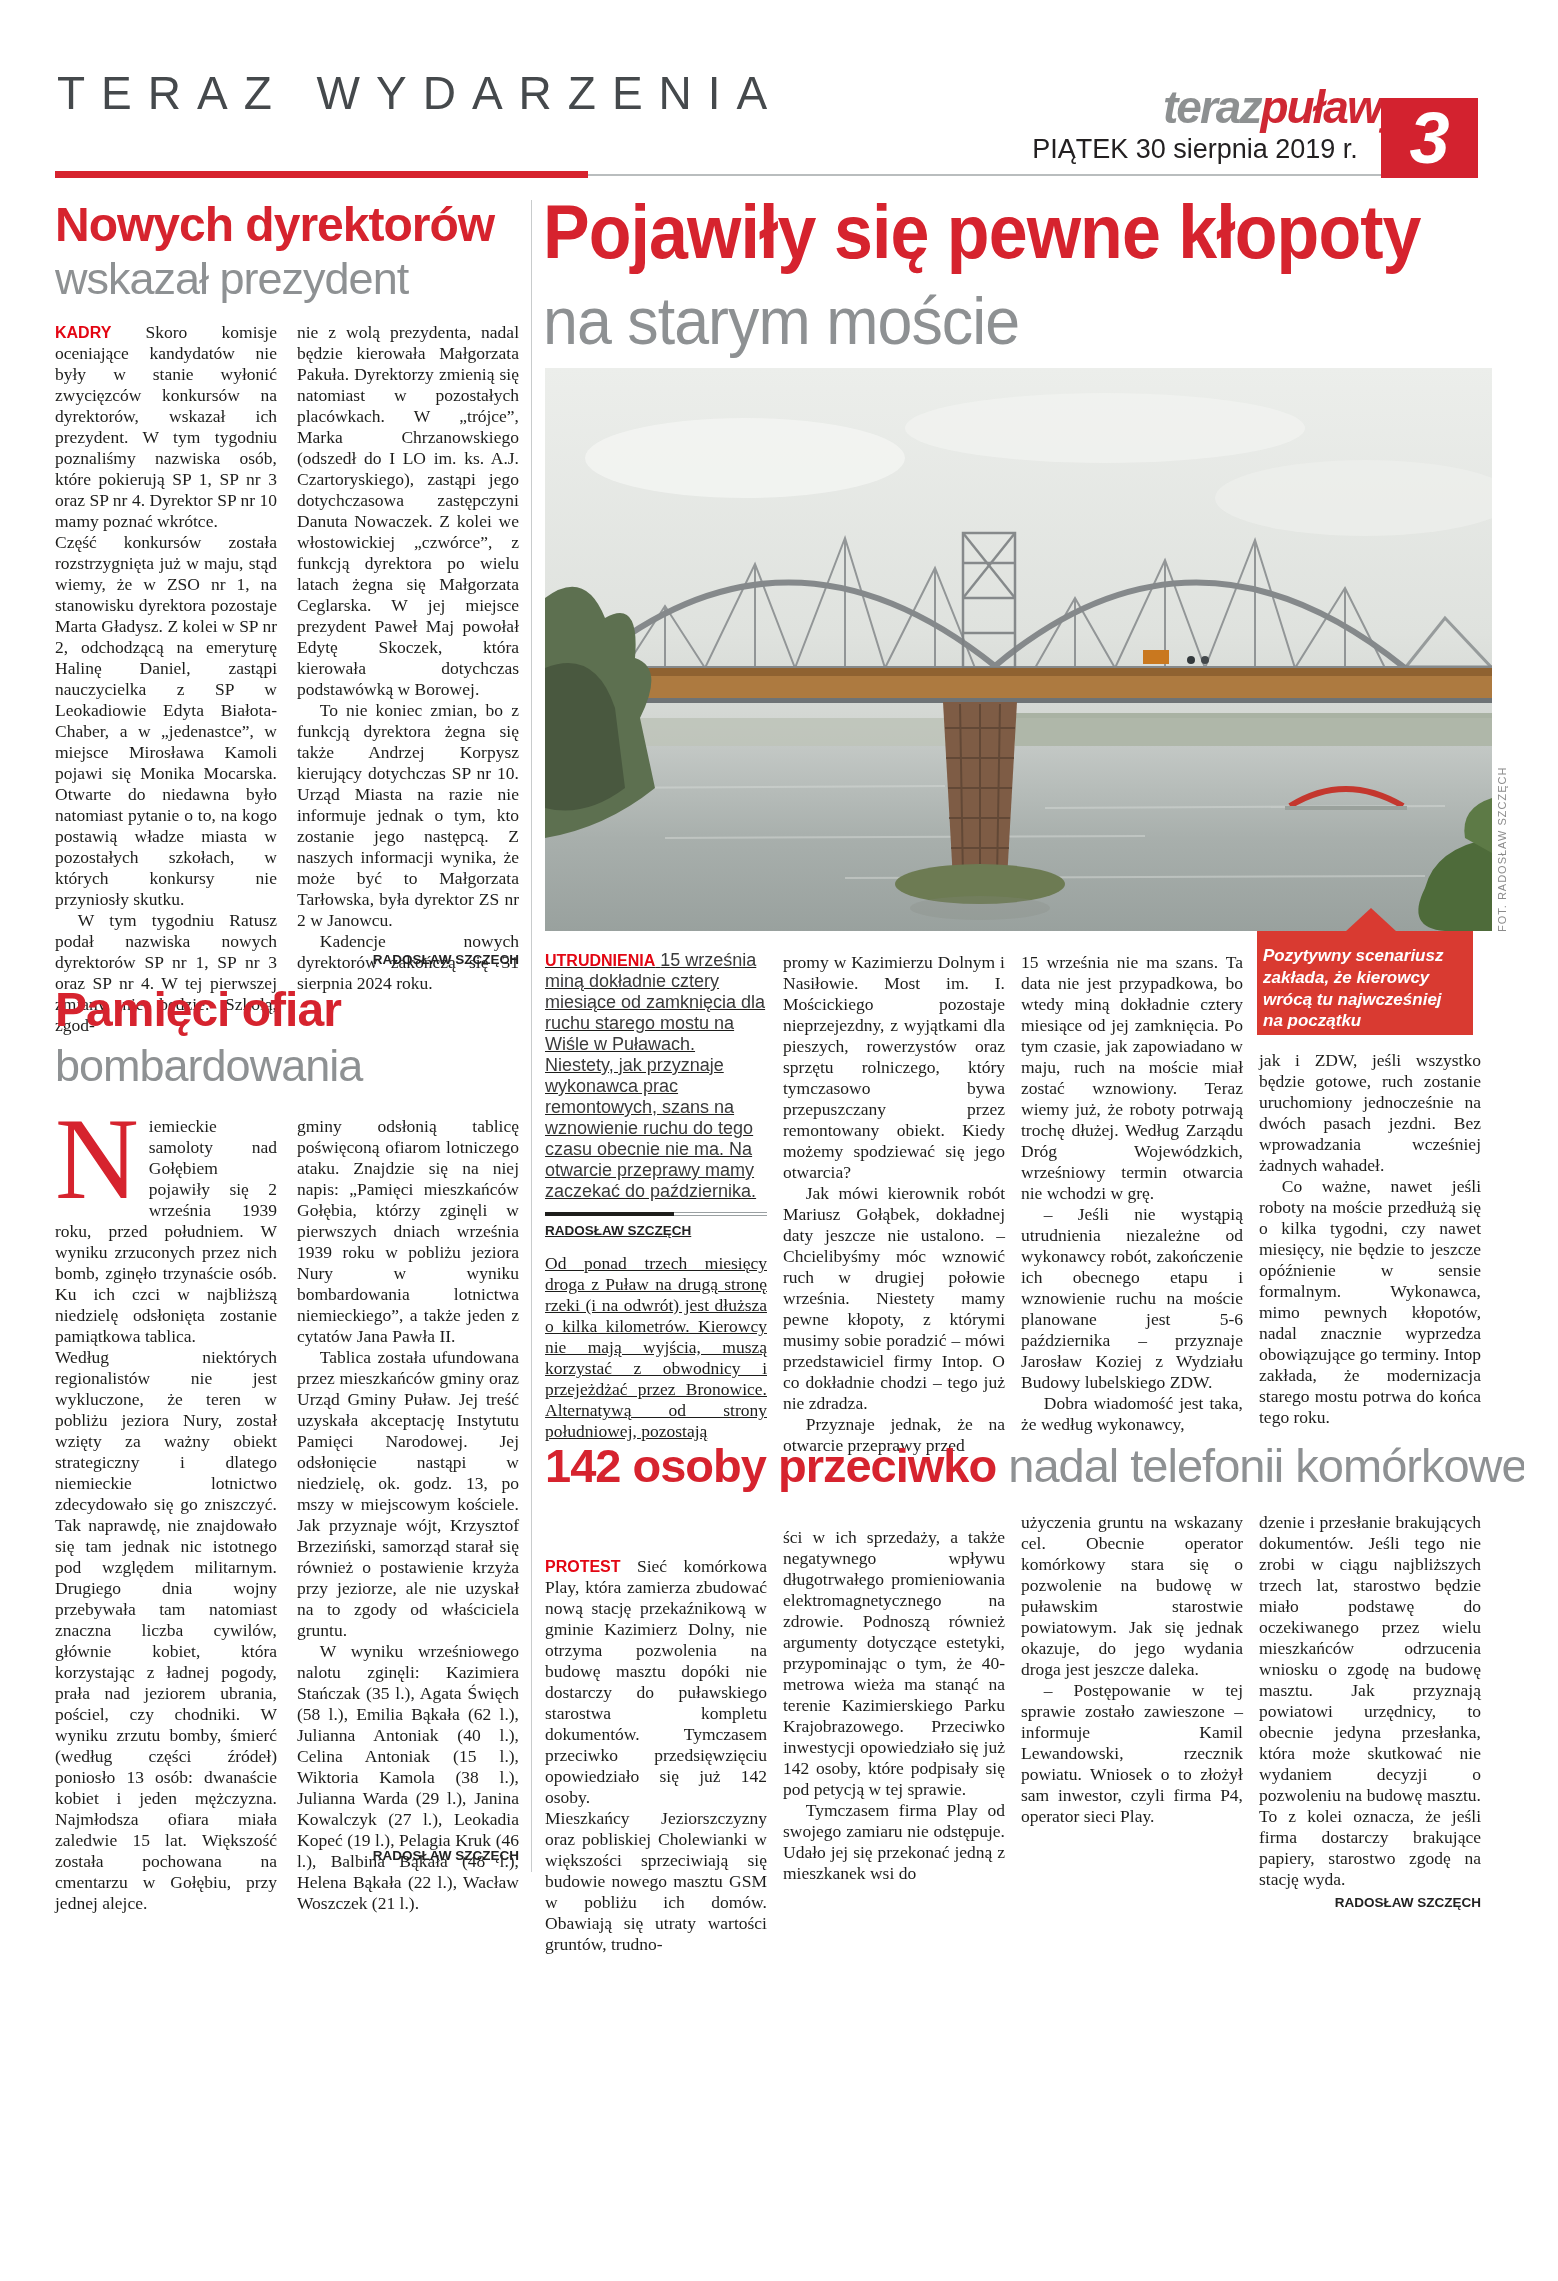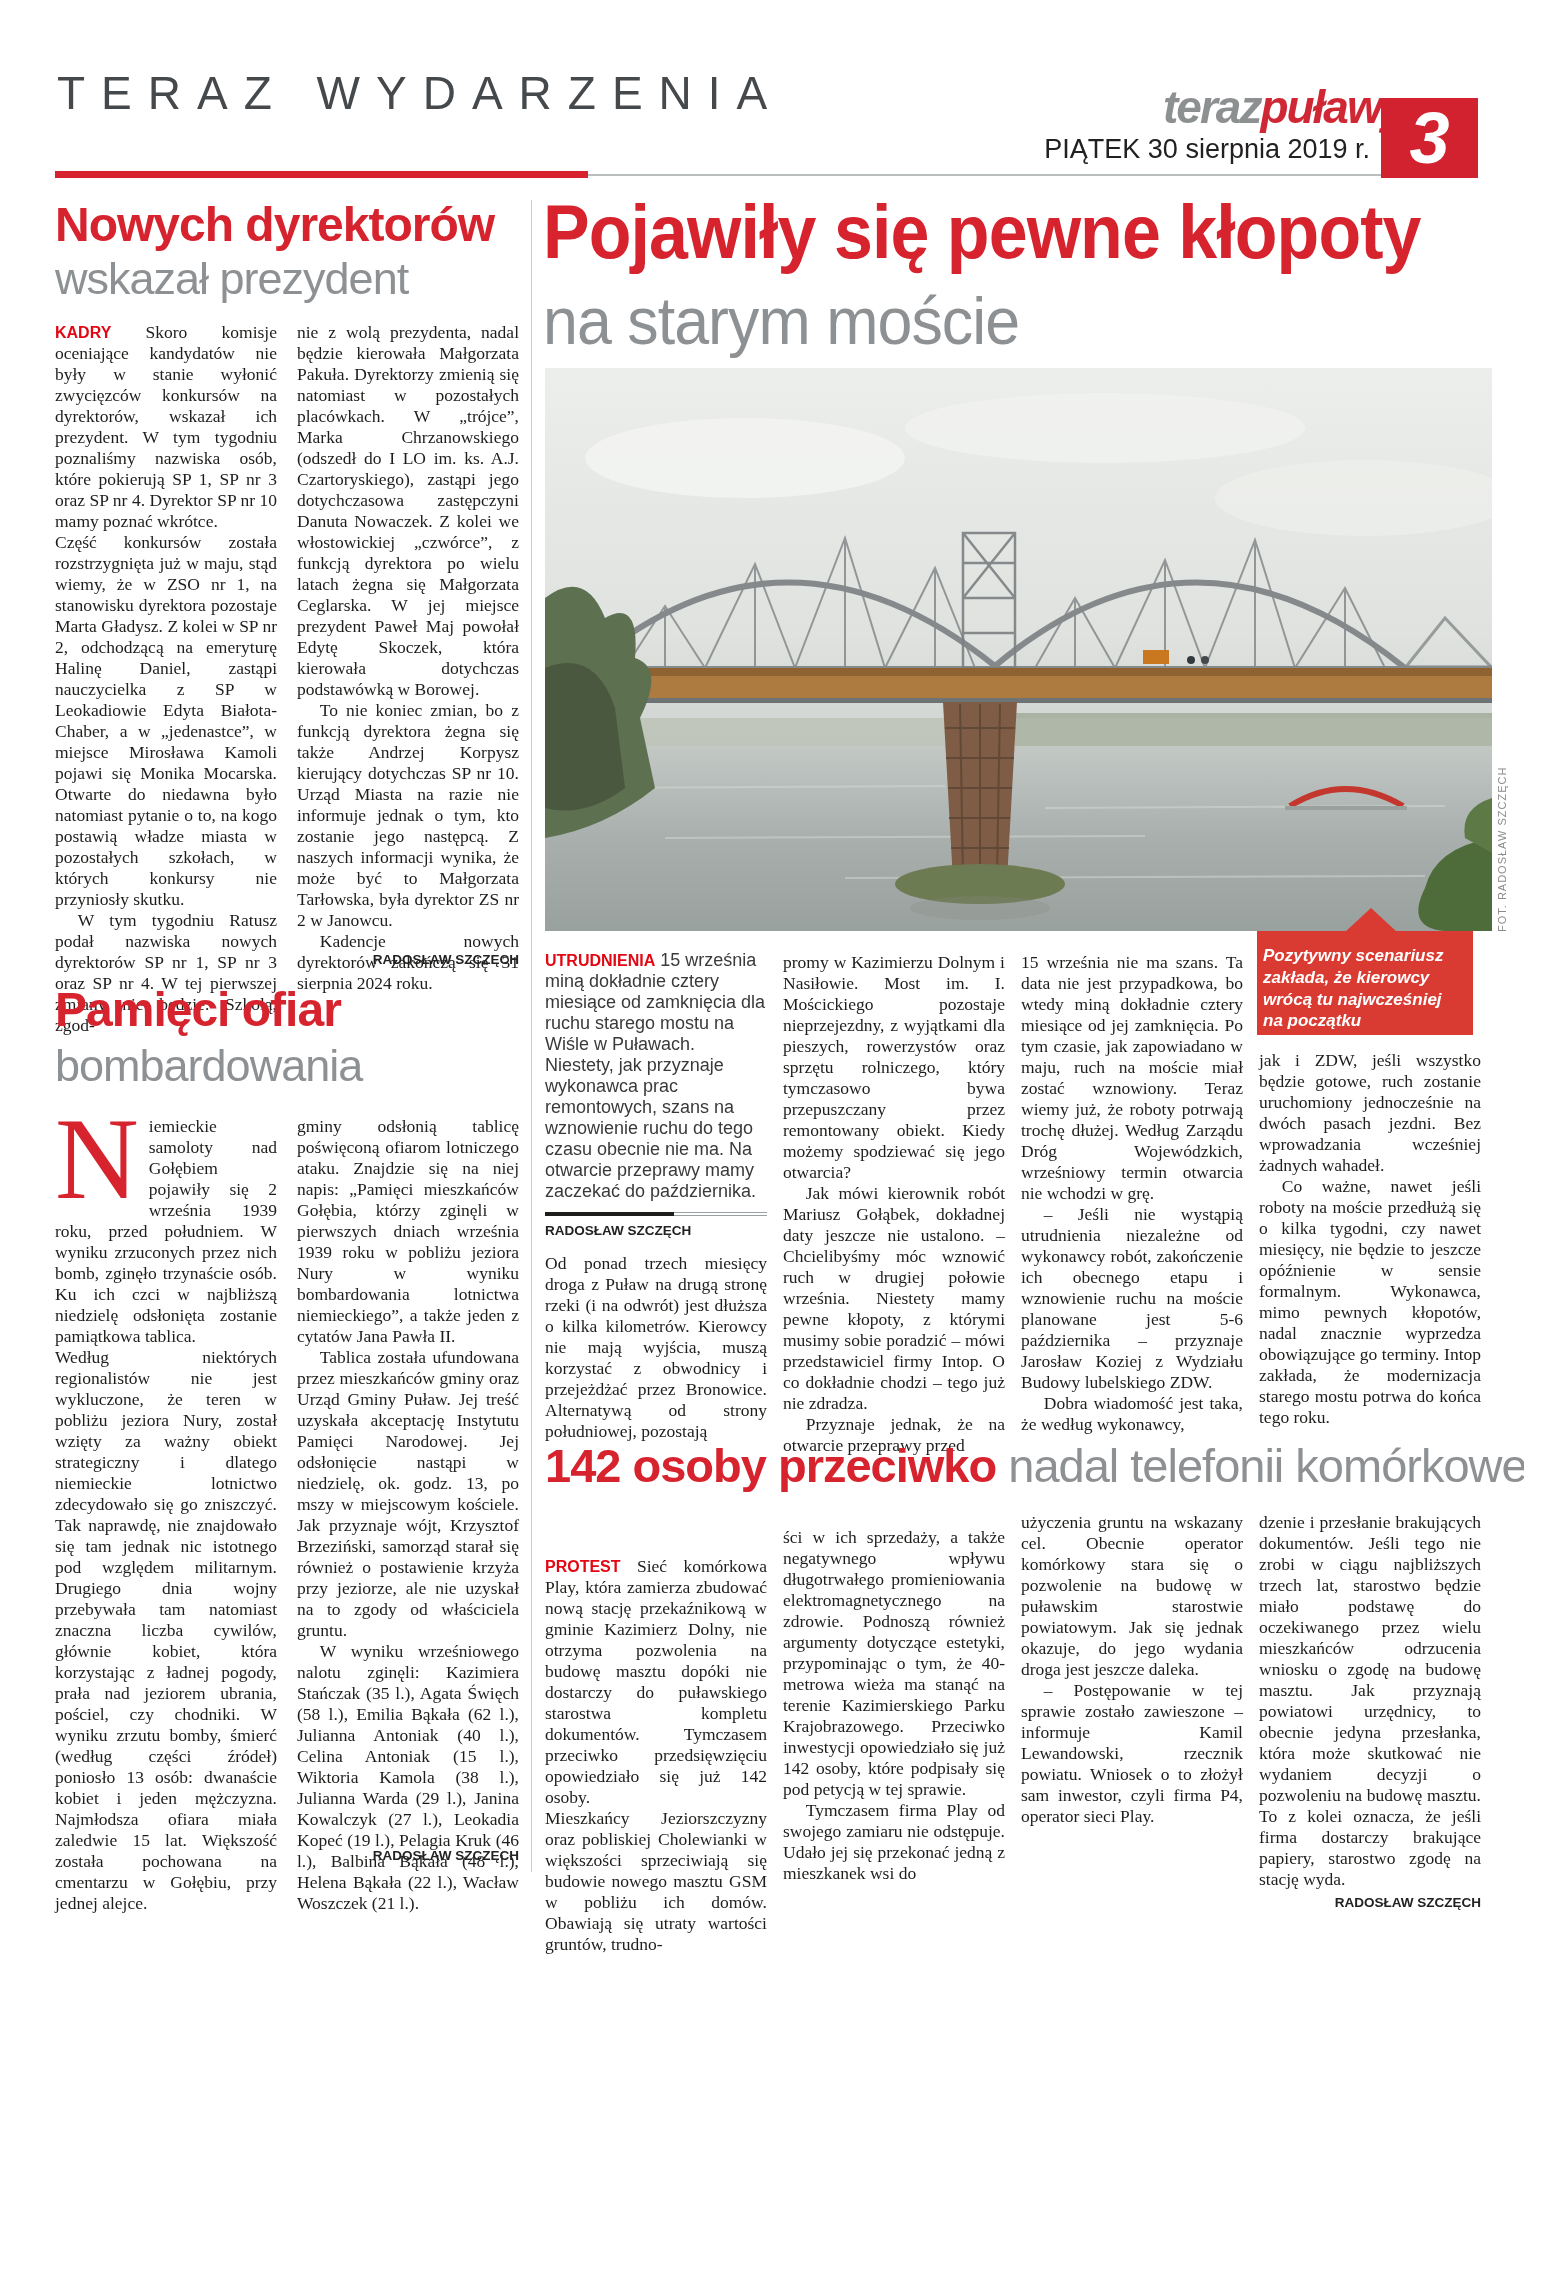--- a/index.html
+++ b/index.html
@@ -12,21 +12,21 @@
                  color:#45494c;letter-spacing:16px;white-space:nowrap;}
   .rule-red{background:#d6232e;}
   .rule-gray{background:#b9bdbe;}
   .logo{font-family:"Liberation Sans",sans-serif;font-style:italic;font-weight:700;
         font-size:46px;letter-spacing:-2px;white-space:nowrap;}
   .logo .t1{color:#8d9091;} .logo .t2{color:#cf2733;}
   .pagenum-box{background:#d3222f;color:#fff;font-family:"Liberation Sans",sans-serif;
                font-weight:700;font-style:italic;font-size:72px;display:flex;
                align-items:center;justify-content:center;}
   .date-line{font-family:"Liberation Sans",sans-serif;font-size:27px;color:#232021;
-             text-align:right;white-space:nowrap;}
+             text-align:center;white-space:nowrap;}
 
   
   .h-red{font-family:"Liberation Sans",sans-serif;font-weight:700;color:#d6232e;
          letter-spacing:-1px;white-space:nowrap;}
   .h-gray{font-family:"Liberation Sans",sans-serif;font-weight:400;color:#8e9193;
           letter-spacing:-1px;white-space:nowrap;}
 
   
   .col{position:absolute;width:222px;text-align:justify;font-size:17.5px;line-height:21px;}
   .col p{margin:0;}
@@ -204,21 +204,21 @@
 
       <path d="M947 470 Q 890 480 880 520 Q 860 560 900 563 L947 563 Z" fill="#4e6b3a"></path>
       <path d="M947 430 Q 915 440 920 470 L947 485 Z" fill="#5d7a46"></path>
     </svg>
   </div>
   <div class="abs photo-credit" style="left:1496px;top:700px;height:232px;">FOT. RADOSŁAW SZCZĘCH</div>
 
   <div class="abs inset-arrow" style="left:1345px;top:908px;"></div>
   <div class="abs inset" style="left:1257px;top:931px;width:216px;height:104px;">Pozytywny scenariusz zakłada, że kierowcy wrócą tu najwcześniej na początku października</div>
 
-  <div class="col" style="left:545px;top:950px;">
+  <div class="col" style="left:545px;top:950px;text-decoration:underline;">
     <div class="lead"><span class="kicker">UTRUDNIENIA</span> <span>15 września miną dokładnie cztery miesiące od zamknięcia dla ruchu starego mostu na Wiśle w Puławach. Niestety, jak przyznaje wykonawca prac remontowych, szans na wznowienie ruchu do tego czasu obecnie nie ma. Na otwarcie przeprawy mamy zaczekać do października.</span></div>
     <div class="byline-rule" style="margin-top:10px;"></div>
     <div class="byline" style="text-align:left;margin:4px 0 12px;">RADOSŁAW SZCZĘCH</div>
     <div>
         <p>Od ponad trzech miesięcy droga z Puław na drugą stronę rzeki (i na odwrót) jest dłuższa o kilka kilometrów. Kierowcy nie mają wyjścia, muszą korzystać z obwodnicy i przejeżdżać przez Bronowice. Alternatywą od strony południowej, pozostają</p>
       </div>
   </div>
   <div class="col" style="left:783px;top:952px;">
     <div>
         <p>promy w Kazimierzu Dolnym i Nasiłowie. Most im. I. Mościckiego pozostaje nieprzejezdny, z wyjątkami dla pieszych, rowerzystów oraz sprzętu rolniczego, który tymczasowo bywa przepuszczany przez remontowany obiekt. Kiedy możemy spodziewać się jego otwarcia?</p>

